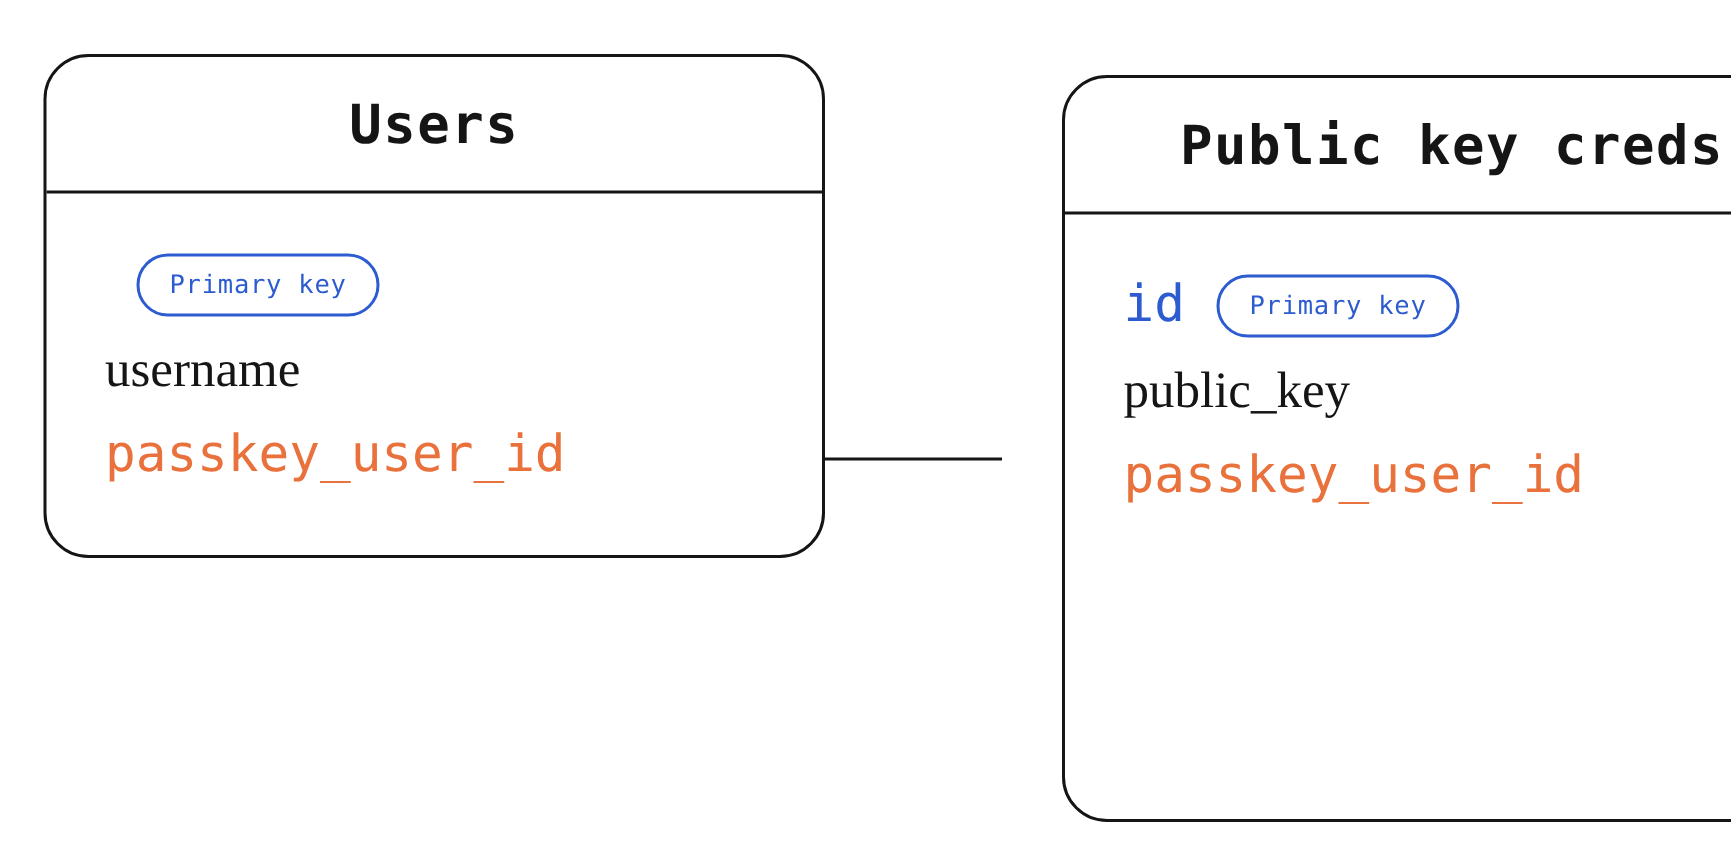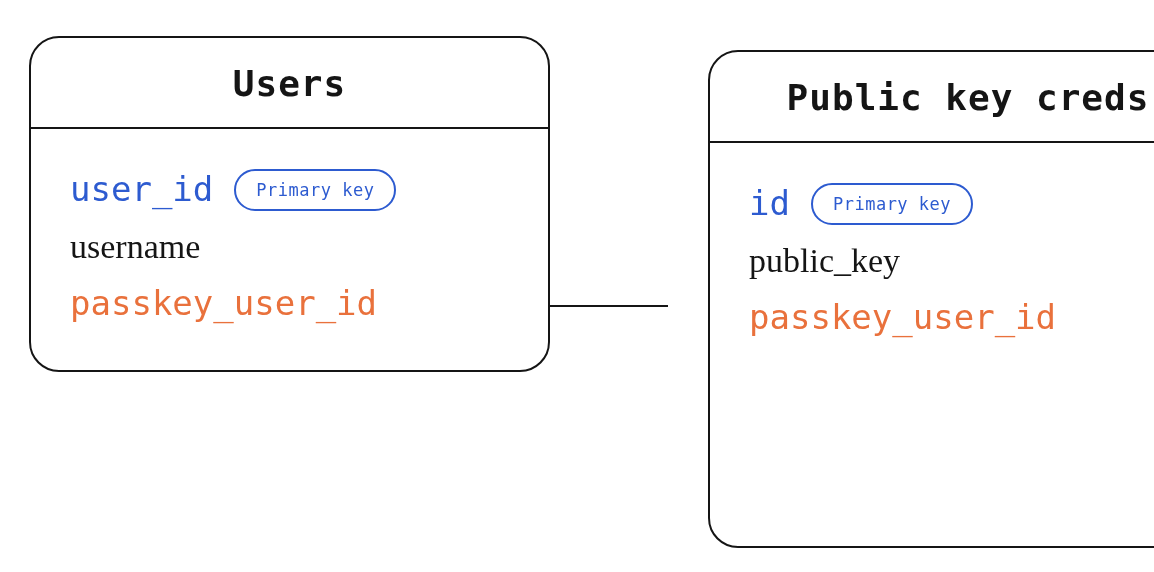--- a/index.html
+++ b/index.html
@@ -77,21 +77,20 @@
 <body>
 
 <div class="canvas">
 
   <div class="connector" style="left: 482px; top: 305px; width: 186px;"></div>
 
   <div class="entity" style="left: 29px; top: 36px; width: 521px; height: 336px;">
     <div class="entity-title">Users</div>
     <div class="entity-fields">
         <div class="field-row">
-          <span class="field-name c-blue">user_id</span>
           <span class="pk-badge">Primary key</span>
         </div>
         <div class="field-row">
           <span class="field-name c-black">username</span>
         </div>
         <div class="field-row">
           <span class="field-name c-orange">passkey_user_id</span>
         </div>
       </div>
   </div>

